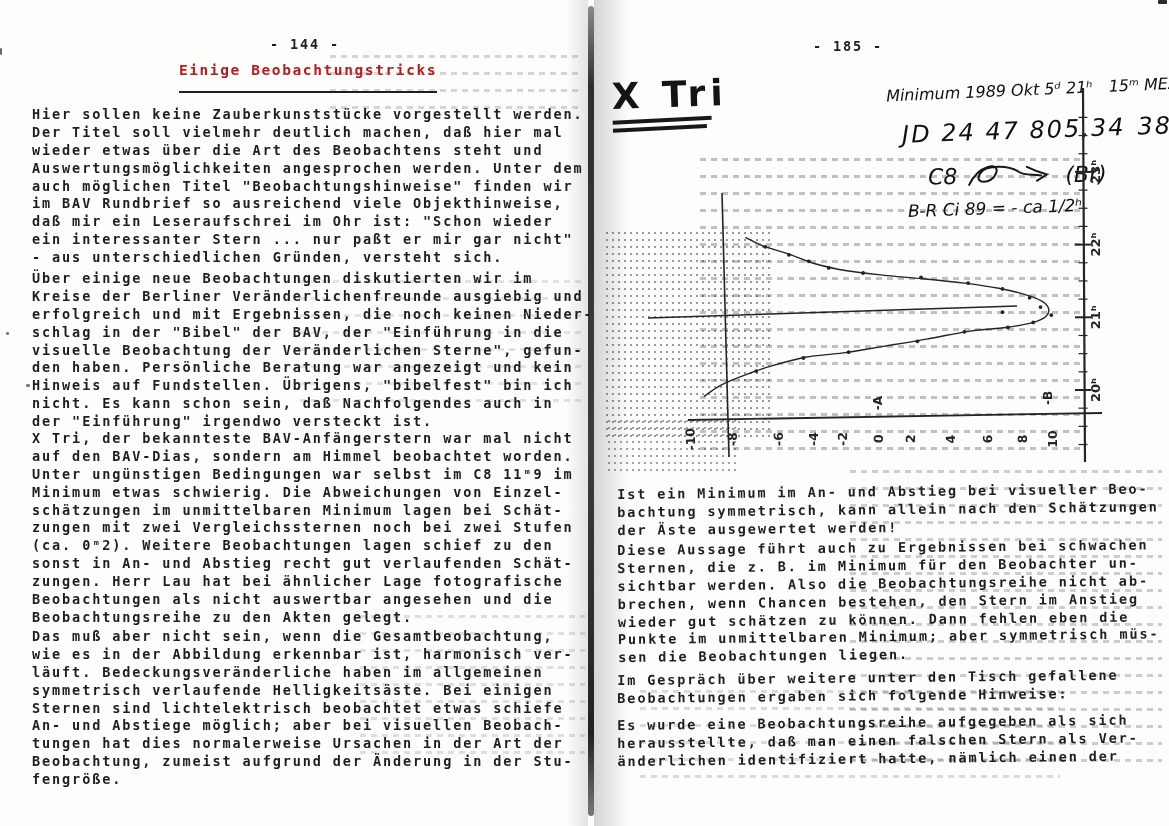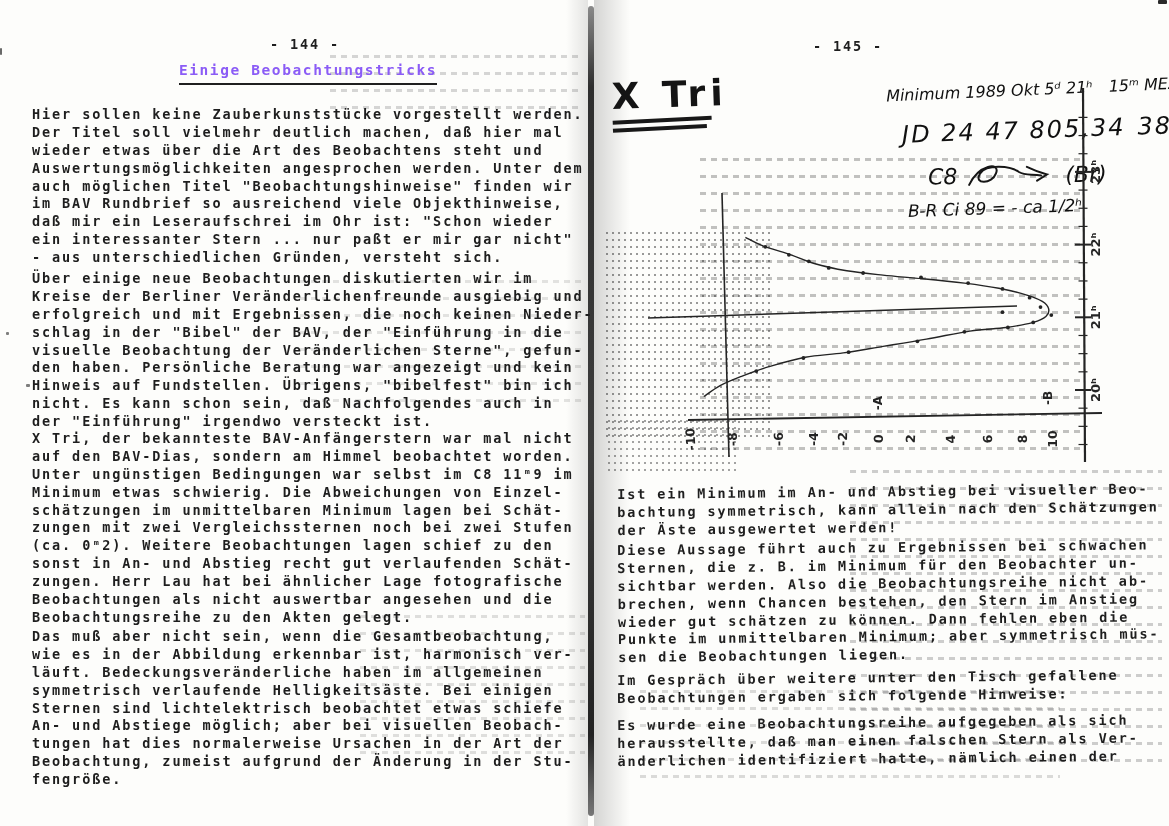--- a/index.html
+++ b/index.html
@@ -4,21 +4,21 @@
 <style>
   html,body{margin:0;padding:0;background:#ffffff;}
   .scan{position:relative;width:1169px;height:826px;background:#fdfdfb;overflow:hidden;color:#1c1c1c;
         font-family:"DejaVu Sans",sans-serif;}
   
   .tw{position:absolute;font:700 13.5px/17.9px "DejaVu Sans Mono","DejaVu Sans",monospace;
       letter-spacing:1.9px;white-space:pre;color:#1e1e1e;}
   .tw .tl{height:17.9px;}
   .tw-center{text-align:center;margin-top:20px;}
   .tw-title{display:inline-block;font:700 14.5px "DejaVu Sans Mono","DejaVu Sans",monospace;
-      letter-spacing:1.6px;border-bottom:2.5px solid #1f1f1f;padding-bottom:5px;color:#8b5cf6;}
+      letter-spacing:1.6px;border-bottom:2.5px solid #1f1f1f;padding-bottom:13px;color:#b91c1c;}
   .rp{transform:rotate(-0.6deg);transform-origin:0 0;}
   
   .hand{position:absolute;font-family:"DejaVu Sans",sans-serif;font-style:italic;color:#101010;
         white-space:nowrap;display:flex;align-items:flex-end;}
   .xtri{position:absolute;left:612px;top:74px;transform:rotate(-2deg);}
   .xtri .xt{font:700 36px "DejaVu Sans",sans-serif;font-style:normal;letter-spacing:5px;color:#141414;}
   .xtri .ul{height:3.5px;background:#181818;transform:rotate(-0.8deg);}
   
   .bleed{position:absolute;pointer-events:none;filter:blur(0.4px);}
   .rows{background:repeating-linear-gradient(180deg, rgba(40,40,40,1) 0 3px, transparent 3px 17px);
@@ -60,21 +60,21 @@
 
   <div style="position:absolute;left:30px;top:60px;width:556px;text-align:center;">
     <span class="tw-title">Einige Beobachtungstricks</span>
   </div>
 
   <div class="tw" style="left:32px;top:106px;"><div class="tl">Hier sollen keine Zauberkunststücke vorgestellt werden.</div><div class="tl">Der Titel soll vielmehr deutlich machen, daß hier mal</div><div class="tl">wieder etwas über die Art des Beobachtens steht und</div><div class="tl">Auswertungsmöglichkeiten angesprochen werden. Unter dem</div><div class="tl">auch möglichen Titel "Beobachtungshinweise" finden wir</div><div class="tl">im BAV Rundbrief so ausreichend viele Objekthinweise,</div><div class="tl">daß mir ein Leseraufschrei im Ohr ist: "Schon wieder</div><div class="tl">ein interessanter Stern ... nur paßt er mir gar nicht"</div><div class="tl">- aus unterschiedlichen Gründen, versteht sich.</div></div>
   <div class="tw" style="left:32px;top:270px;"><div class="tl">Über einige neue Beobachtungen diskutierten wir im</div><div class="tl">Kreise der Berliner Veränderlichenfreunde ausgiebig und</div><div class="tl">erfolgreich und mit Ergebnissen, die noch keinen Nieder-</div><div class="tl">schlag in der "Bibel" der BAV, der "Einführung in die</div><div class="tl">visuelle Beobachtung der Veränderlichen Sterne", gefun-</div><div class="tl">den haben. Persönliche Beratung war angezeigt und kein</div><div class="tl">Hinweis auf Fundstellen. Übrigens, "bibelfest" bin ich</div><div class="tl">nicht. Es kann schon sein, daß Nachfolgendes auch in</div><div class="tl">der "Einführung" irgendwo versteckt ist.</div></div>
   <div class="tw" style="left:32px;top:430px;"><div class="tl">X Tri, der bekannteste BAV-Anfängerstern war mal nicht</div><div class="tl">auf den BAV-Dias, sondern am Himmel beobachtet worden.</div><div class="tl">Unter ungünstigen Bedingungen war selbst im C8 11ᵐ9 im</div><div class="tl">Minimum etwas schwierig. Die Abweichungen von Einzel-</div><div class="tl">schätzungen im unmittelbaren Minimum lagen bei Schät-</div><div class="tl">zungen mit zwei Vergleichssternen noch bei zwei Stufen</div><div class="tl">(ca. 0ᵐ2). Weitere Beobachtungen lagen schief zu den</div><div class="tl">sonst in An- und Abstieg recht gut verlaufenden Schät-</div><div class="tl">zungen. Herr Lau hat bei ähnlicher Lage fotografische</div><div class="tl">Beobachtungen als nicht auswertbar angesehen und die</div><div class="tl">Beobachtungsreihe zu den Akten gelegt.</div></div>
   <div class="tw" style="left:32px;top:628px;"><div class="tl">Das muß aber nicht sein, wenn die Gesamtbeobachtung,</div><div class="tl">wie es in der Abbildung erkennbar ist, harmonisch ver-</div><div class="tl">läuft. Bedeckungsveränderliche haben im allgemeinen</div><div class="tl">symmetrisch verlaufende Helligkeitsäste. Bei einigen</div><div class="tl">Sternen sind lichtelektrisch beobachtet etwas schiefe</div><div class="tl">An- und Abstiege möglich; aber bei visuellen Beobach-</div><div class="tl">tungen hat dies normalerweise Ursachen in der Art der</div><div class="tl">Beobachtung, zumeist aufgrund der Änderung in der Stu-</div><div class="tl">fengröße.</div></div>
 
-  <div class="tw tw-center" style="left:798px;top:18px;width:100px;">- 145 -</div>
+  <div class="tw tw-center" style="left:798px;top:18px;width:100px;">- 185 -</div>
 
   <div class="xtri">
     <div class="xt">X Tri</div>
     <div class="ul" style="width:99px;margin-top:3px;"></div>
     <div class="ul" style="width:94px;margin-top:4px;"></div>
   </div>
 
   <div class="hand" style="left:886px;top:80px;font-size:16px;gap:16px;transform:rotate(-2.5deg);">
     <span>Minimum 1989 Okt 5ᵈ 21ʰ</span>
     <span>15ᵐ MEZ</span>

